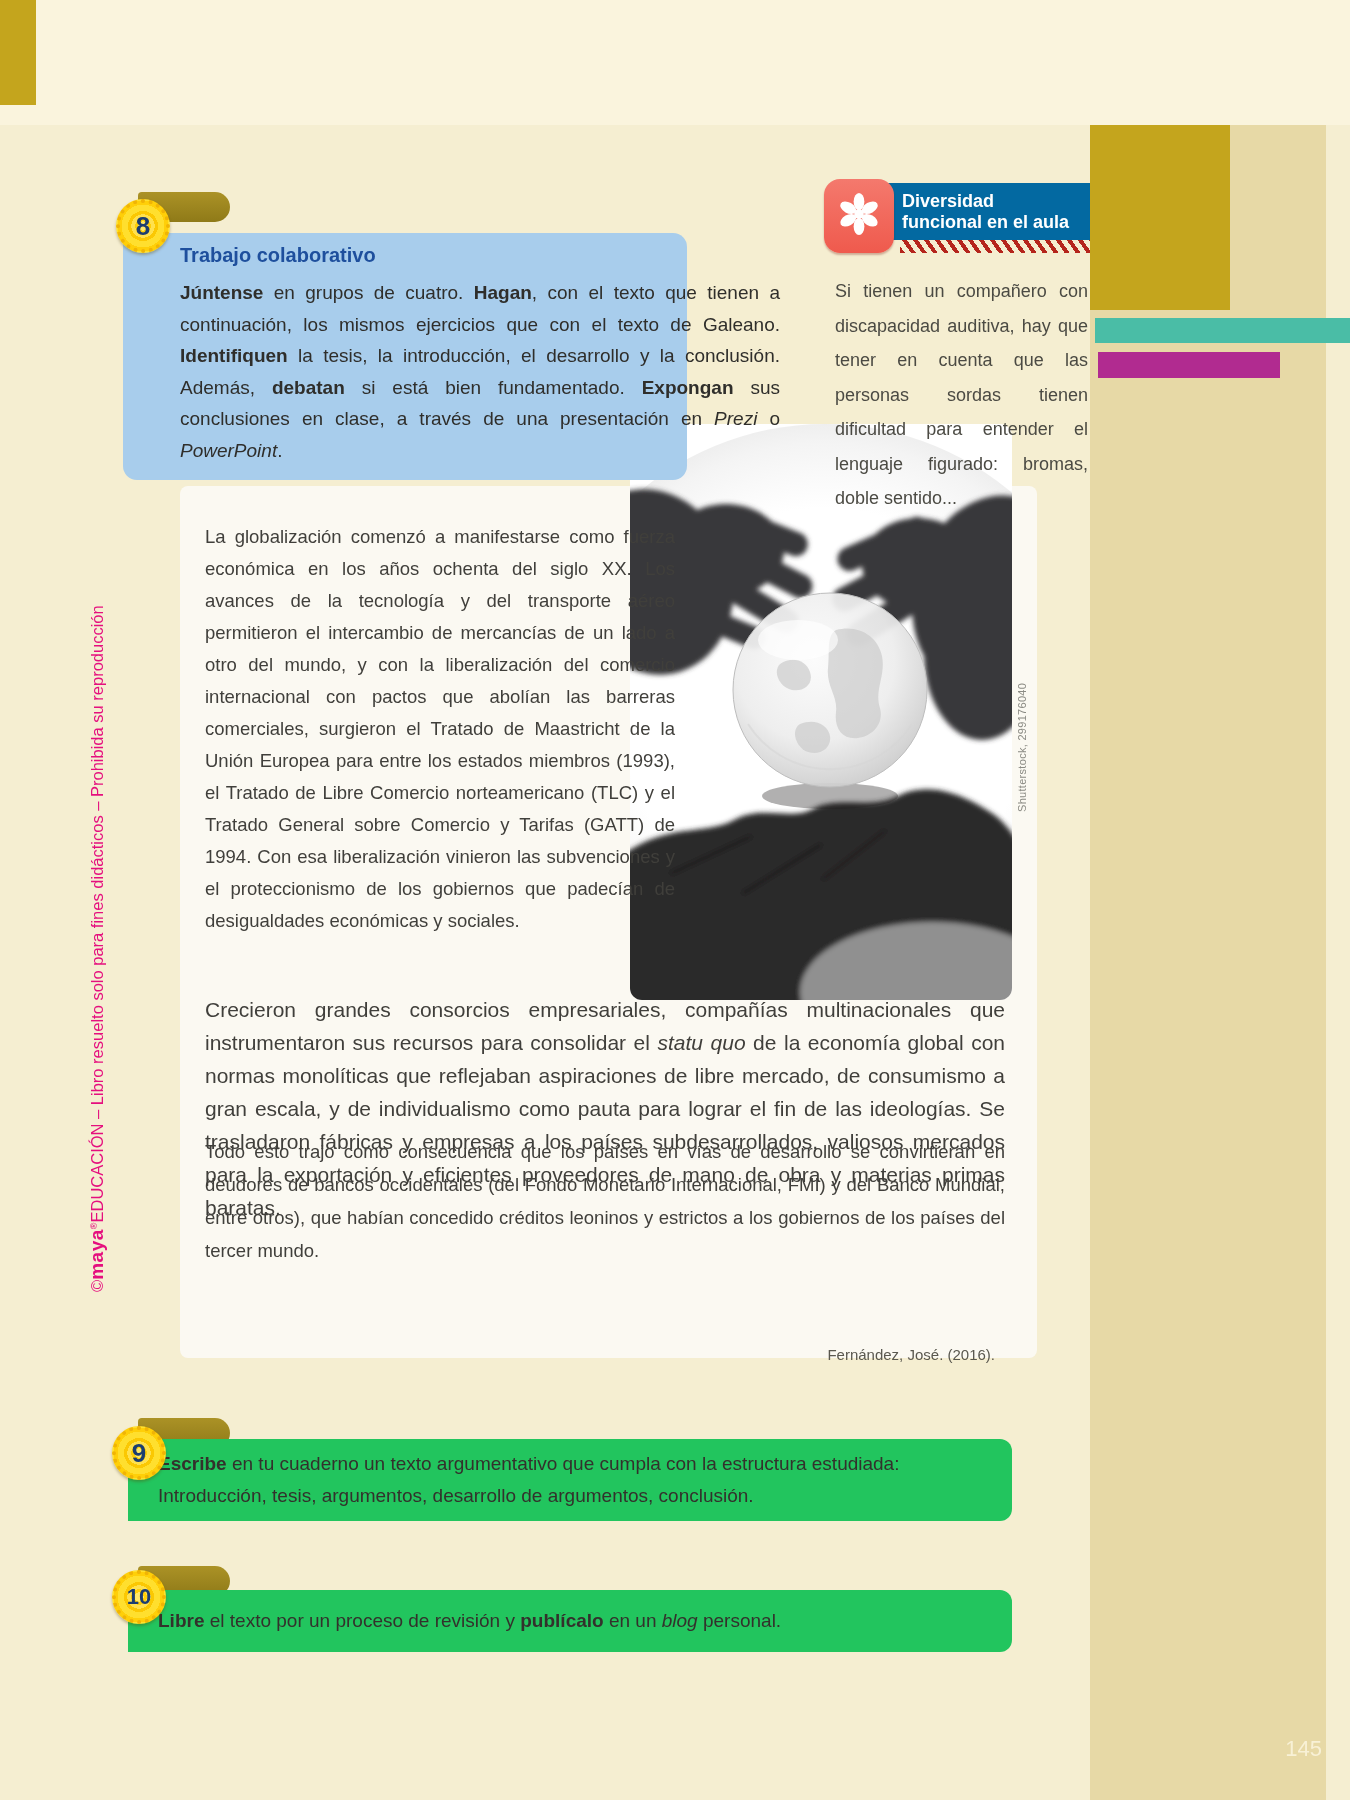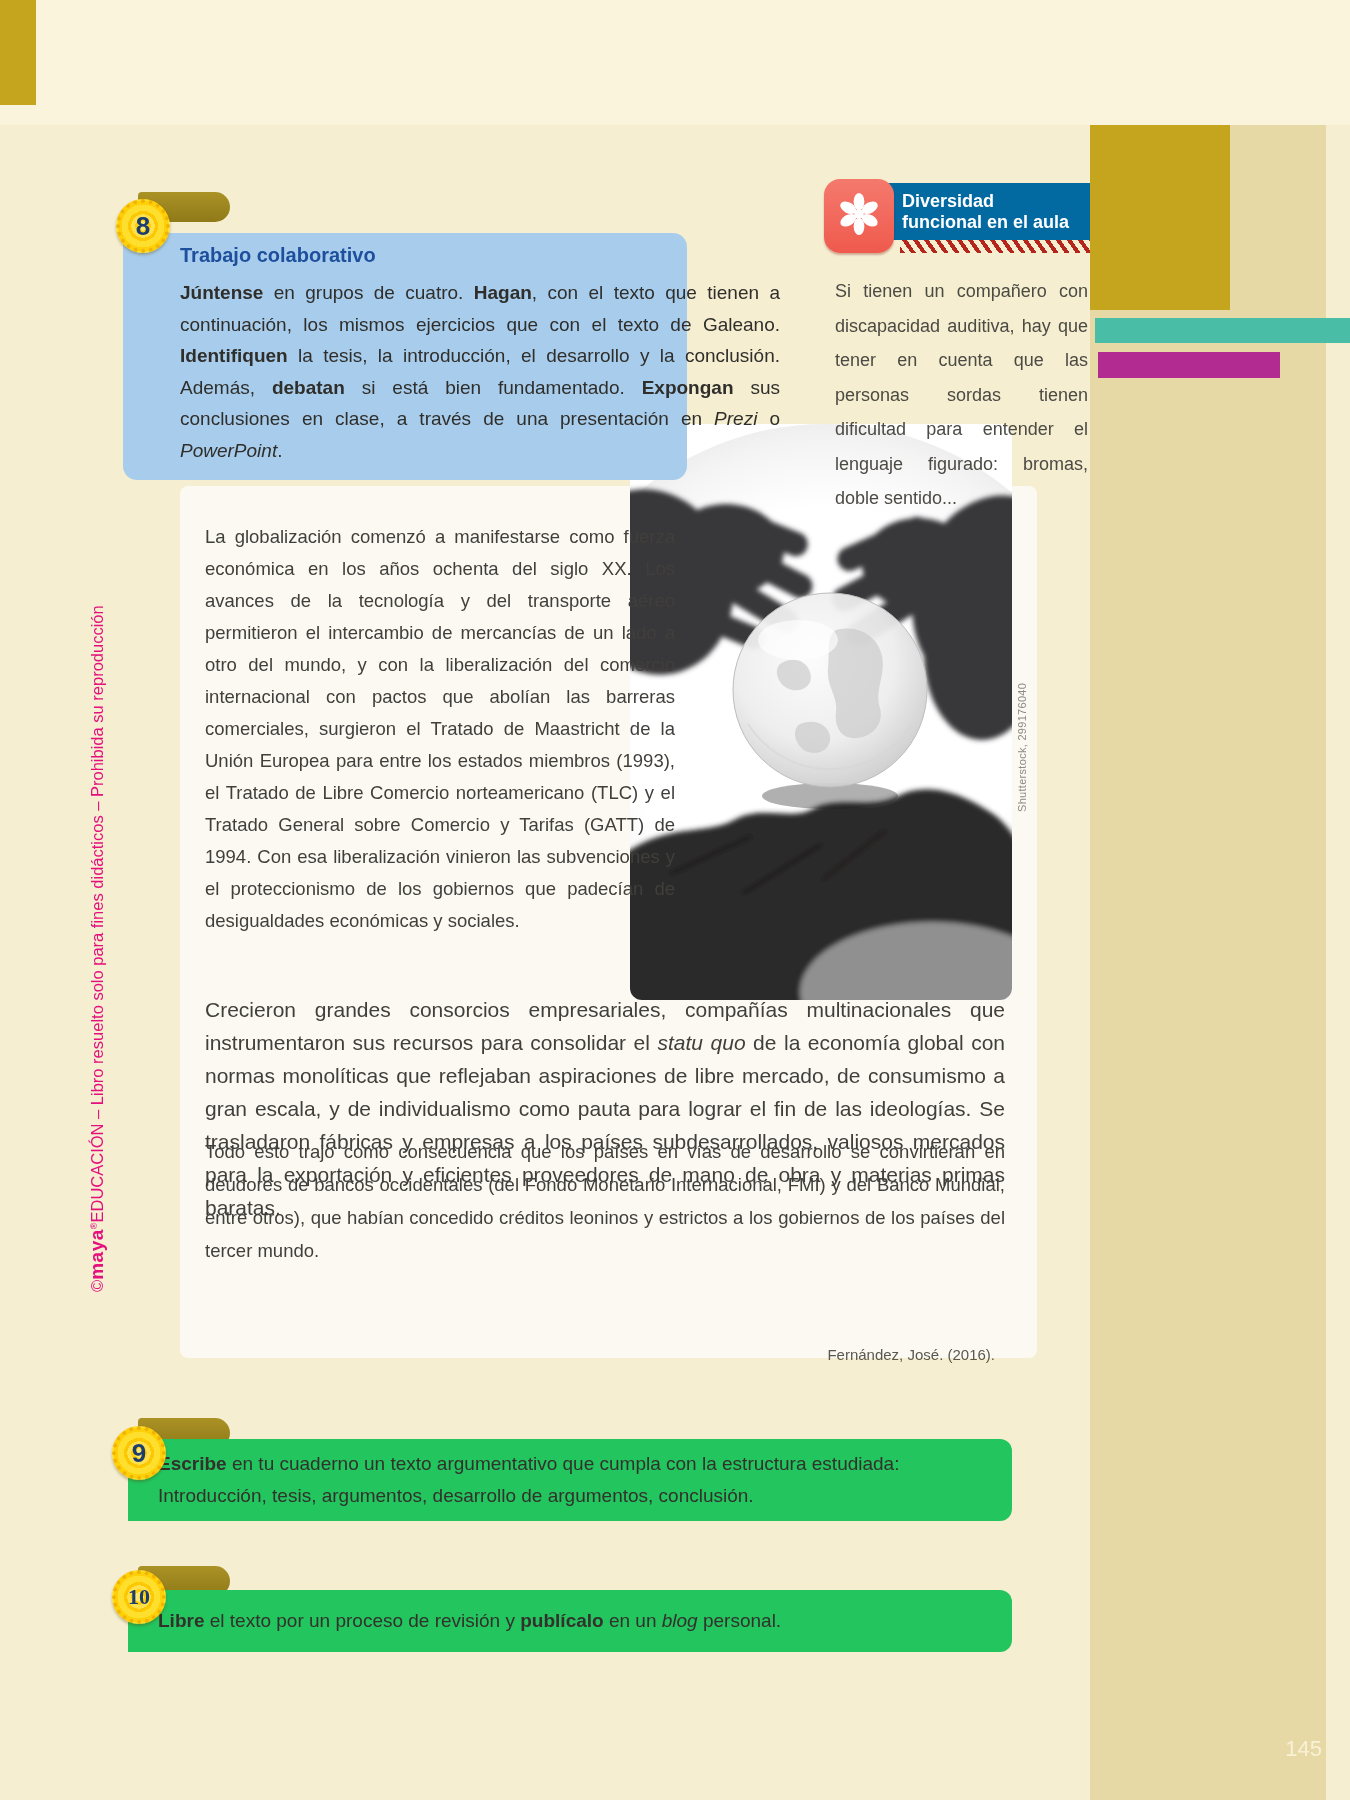--- a/index.html
+++ b/index.html
@@ -180,21 +180,21 @@
     <div class="line"><span>Introducción, tesis, argumentos, desarrollo de argumentos, conclusión.</span></div>
   </div>
   <div class="badge" style="left:112px;top:1426px;">
     <span>9</span>
   </div>
 
   <div class="scroll-tab" style="left:138px;top:1566px;"></div>
   <div class="banner b10">
     <div class="line"><span class="rb">Libre</span><span> el texto por un proceso de revisión y </span><span class="rb">publícalo</span><span> en un </span><span class="ri">blog</span><span> personal.</span></div>
   </div>
-  <div class="badge" style="left:112px;top:1570px;font-size:22px;font-family:Liberation Serif, serif;">
+  <div class="badge" style="left:112px;top:1570px;font-size:22px;">
     <span>10</span>
   </div>
 
   <div class="sidebar-copy"><span>©</span><span class="rb">maya</span><span class="rs">®</span><span>EDUCACIÓN</span><span> – Libro resuelto solo para fines didácticos – Prohibida su reproducción</span></div>
 
   <div class="page-number">145</div>
 
 </div>
 
 </body></html>

